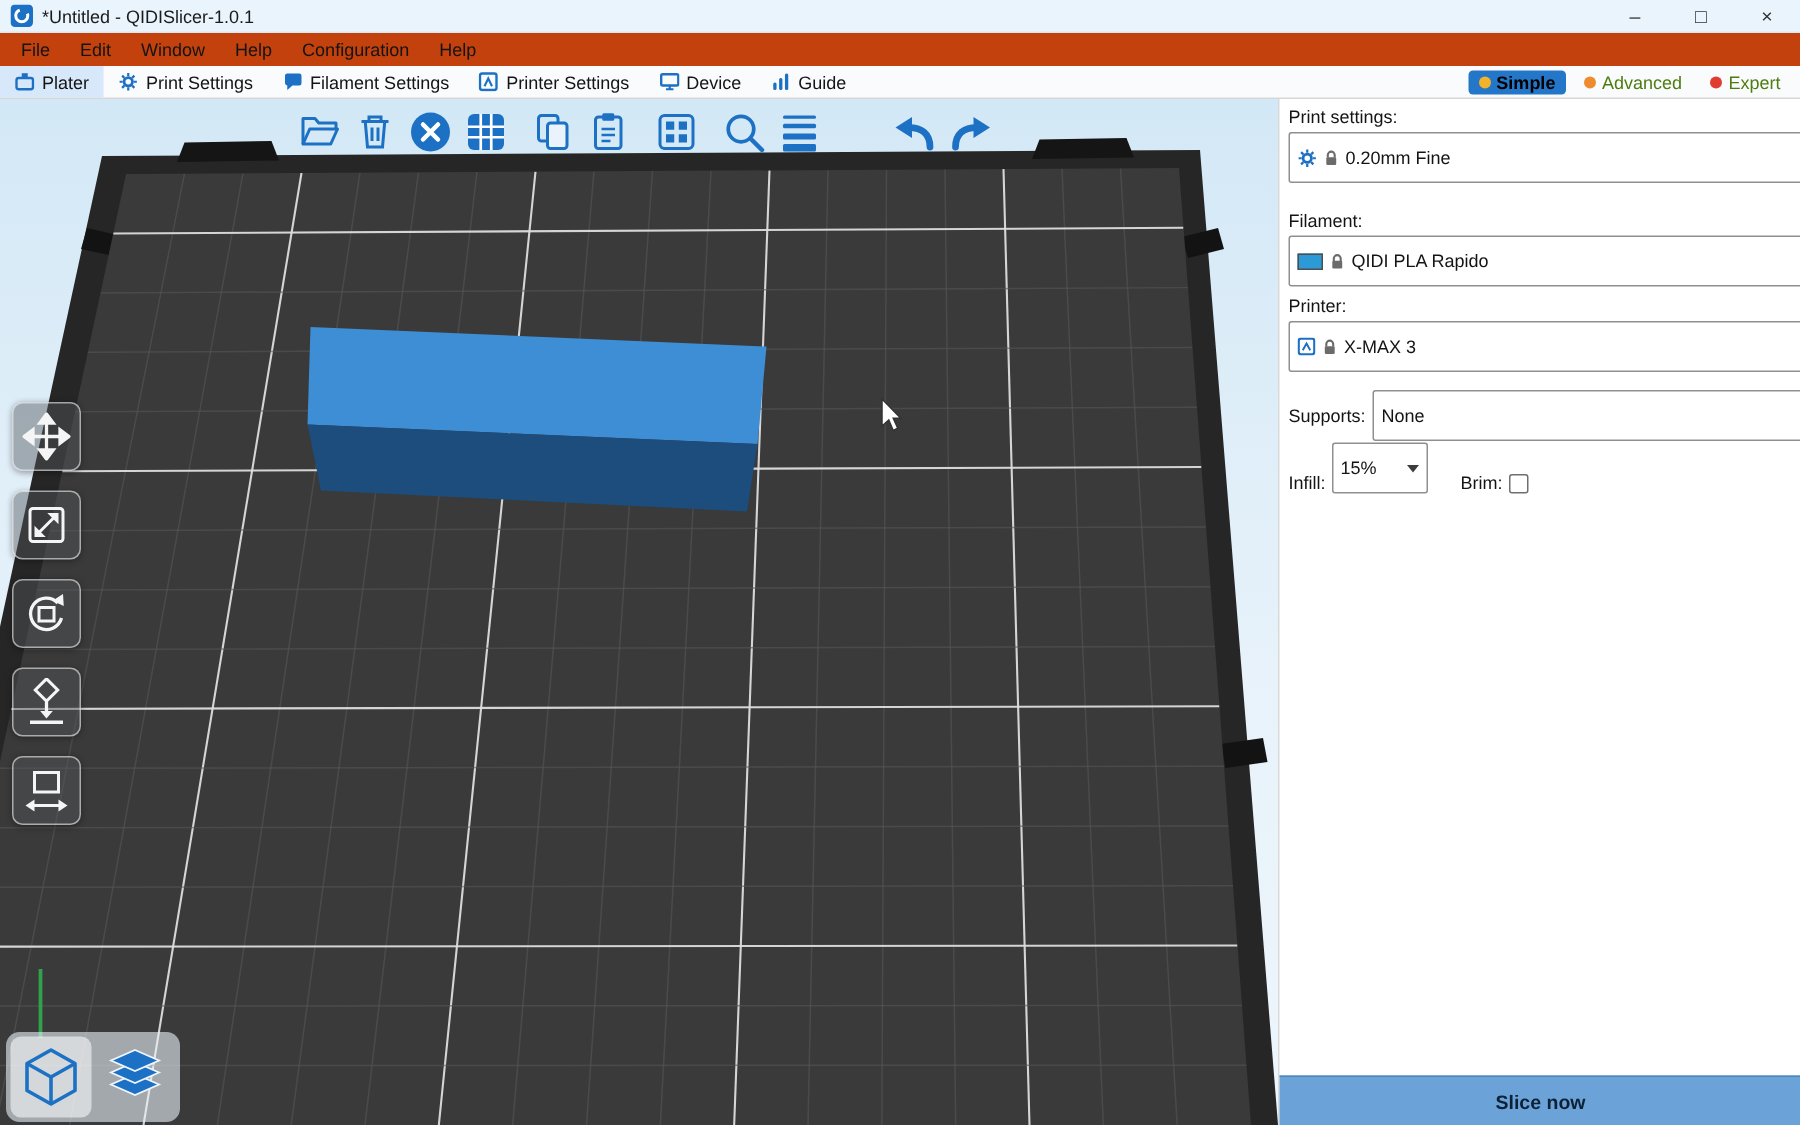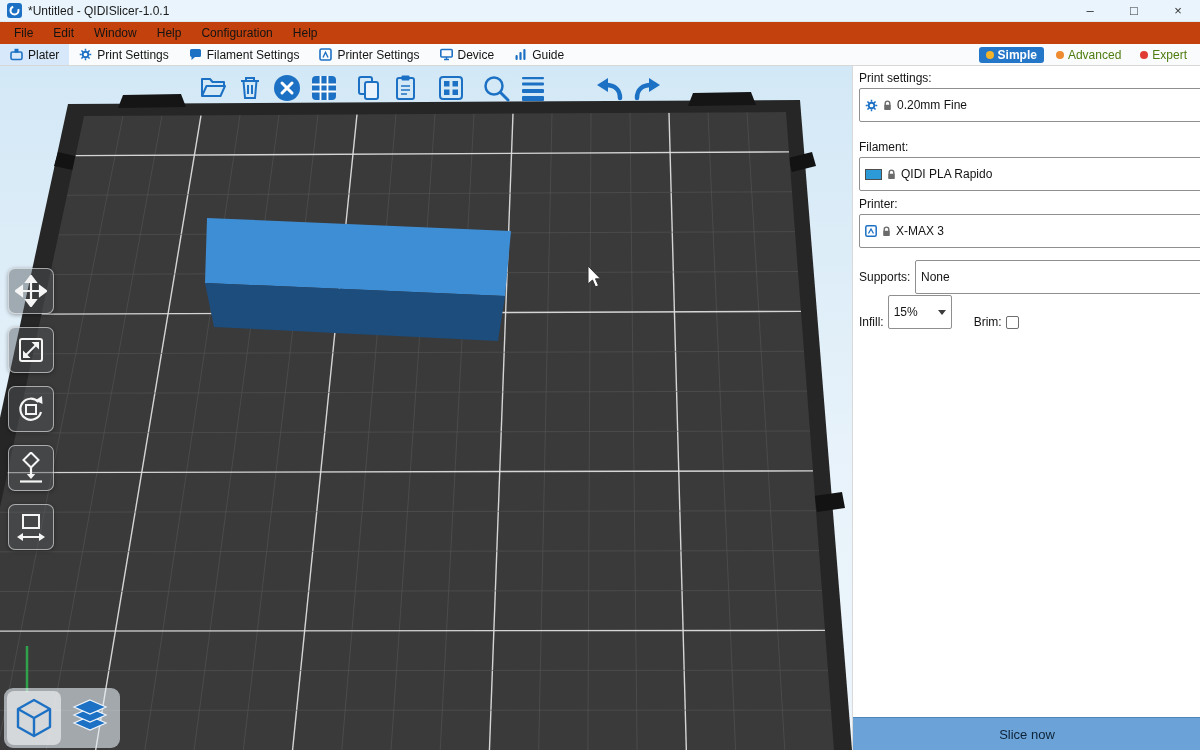--- a/index.html
+++ b/index.html
@@ -12,21 +12,21 @@
   .win-btn{width:44px;display:flex;align-items:center;justify-content:center;font-size:13px;color:#333}
   
   .menubar{position:absolute;left:0;top:22px;width:1200px;height:22px;background:#c2410c;display:flex;align-items:flex-start;padding-left:4px}
   .menu-item{font-size:12px;color:#141414;padding:0 10px;height:100%;display:flex;align-items:center}
   
   .tabbar{position:absolute;left:0;top:44px;width:1200px;height:22px;background:#fafbfc;border-bottom:1px solid #d7d7d7;display:flex;align-items:stretch}
   .tab{display:flex;align-items:center;gap:5px;padding:0 10px;font-size:12px;color:#141414}
   .tab.active{background:#d6e8fa}
   .modes{margin-left:auto;display:flex;align-items:center;gap:5px;padding-right:6px}
   .mode{display:flex;align-items:center;gap:4px;font-size:12px;color:#4d7c0f;padding:1px 7px;border-radius:3px}
-  .mode.active{background:#2476c9;color:#ffffff;font-weight:bold}
+  .mode.active{background:#2476c9;color:#000000;font-weight:bold}
   .dot{width:8px;height:8px;border-radius:50%;display:inline-block}
   
   .viewport{position:absolute;left:0;top:66px;width:852px;height:684px;background:linear-gradient(#d3e8f6 0%,#e7f2fa 55%,#eef6fc 100%);overflow:hidden}
   svg.scene{position:absolute;left:0;top:0}
   .vtoolbar{position:absolute;left:194px;top:3px;display:flex;align-items:center}
   .vt-btn{width:37px;height:37px;display:flex;align-items:center;justify-content:center;border-radius:5px}
   .gap8{width:8px}.gap40{width:40px}
   .ltoolbar{position:absolute;left:8px;top:202px;display:flex;flex-direction:column;gap:13px}
   .lt-btn{width:46px;height:46px;border-radius:7px;background:rgba(82,86,90,.45);border:1px solid rgba(255,255,255,.55);display:flex;align-items:center;justify-content:center;box-shadow:0 1px 4px rgba(0,0,0,.35)}
   .viewbtns{position:absolute;left:4px;bottom:2px;display:flex;gap:2px;background:rgba(233,242,250,.6);border-radius:9px;padding:3px}
@@ -41,21 +41,21 @@
   .combo .text{flex:1;white-space:nowrap;overflow:hidden;font-size:12px}
   .chev{width:0;height:0;border-left:4px solid transparent;border-right:4px solid transparent;border-top:5px solid #3c3c3c;flex:none}
   .gear-btn{width:18px;display:flex;justify-content:center;flex:none}
   .swatch{width:17px;height:11px;border:1px solid #4e4e4e;flex:none}
   .supports-row{display:flex;align-items:center;margin-top:12px;gap:4px;padding-right:23px}
   .supports-row .lbl{width:52px;flex:none}
   .infill-row{display:flex;align-items:flex-end;margin-top:1px;gap:4px}
   .combo.small{flex:0 0 64px}
   .brim-lbl{margin-left:18px}
   .checkbox{width:13px;height:13px;border:1px solid #6f6f6f;border-radius:2px;background:#fff;flex:none}
-  .slice-btn{position:absolute;left:0;bottom:0;width:348px;height:33px;background:#6ba3d9;border-top:1px solid #4c86bd;color:#0d2236;font-weight:normal;font-size:13px;display:flex;align-items:center;justify-content:center}
+  .slice-btn{position:absolute;left:0;bottom:0;width:348px;height:33px;background:#6ba3d9;border-top:1px solid #4c86bd;color:#0d2236;font-weight:bold;font-size:13px;display:flex;align-items:center;justify-content:center}
   .icon{display:flex;align-items:center;flex:none}
 </style>
 </head>
 <body>
 
 <div class="titlebar">
   <span class="app-icon icon">
     <svg width="15" height="15" viewBox="0 0 15 15">
         <rect width="15" height="15" rx="3" fill="#1d71c4"></rect>
         <circle cx="7.5" cy="7.5" r="4" fill="none" stroke="#fff" stroke-width="2" stroke-dasharray="17 6"></circle>

